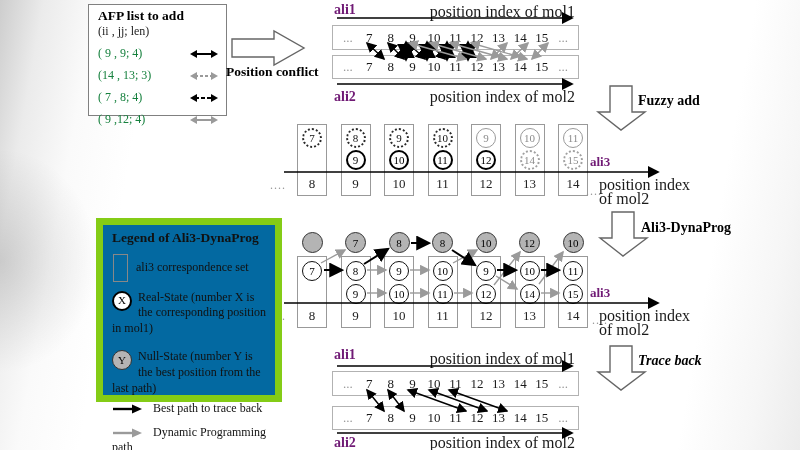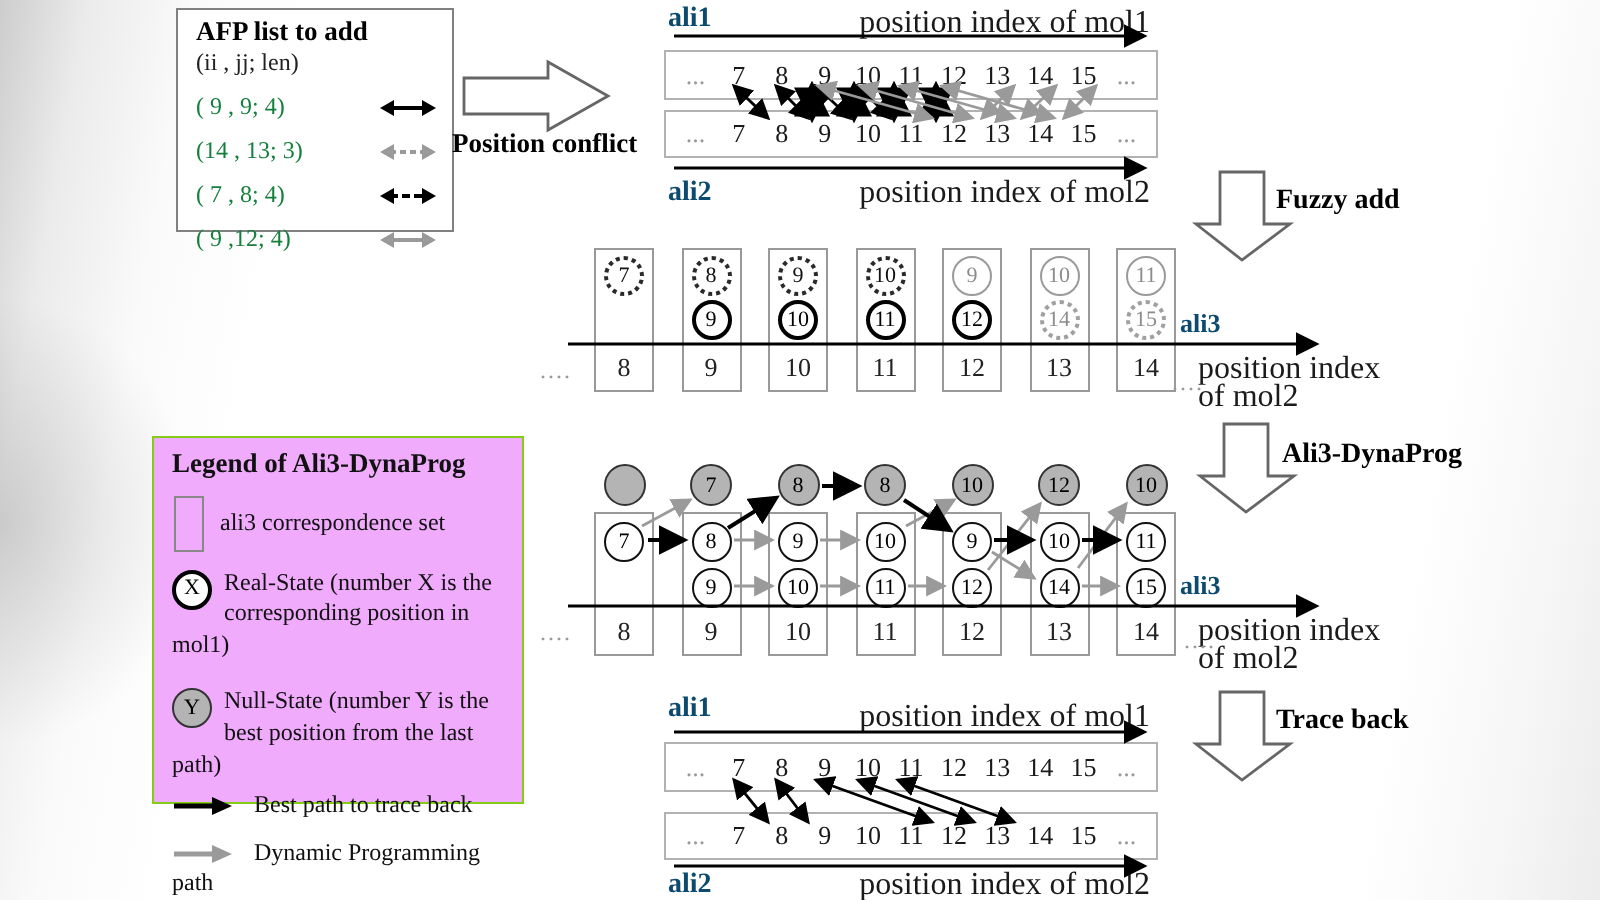--- a/index.html
+++ b/index.html
@@ -6,21 +6,21 @@
   body{
     width:800px;height:450px;overflow:hidden;
     font-family:"Liberation Serif","DejaVu Serif",serif;
     background:
       radial-gradient(ellipse 140px 160px at 0% 58%, rgba(0,0,0,0.14), rgba(0,0,0,0) 70%),
       linear-gradient(100deg,#cdcdcd 0%,#ebebeb 5%,#fafafa 11%,#ffffff 18%,#ffffff 86%,#f6f6f6 94%,#ececec 100%);
   }
   #stage{position:relative;width:800px;height:450px;}
   .abs{position:absolute;}
   
-  .blab{font-weight:bold;font-size:14px;color:#0c4a6e;}
+  .blab{font-weight:bold;font-size:14px;color:#701a75;}
   .alab{font-size:16px;color:#1a1a1a;}
   .graylab{font-size:12px;color:#999;letter-spacing:1px;}
   .steplet{font-size:15px;color:#222;}
   .steplab{font-weight:bold;color:#000;}
   
   .numrow{
     position:absolute;left:332px;width:247px;
     border:1px solid #b2b2b2;background:rgba(255,255,255,0.6);
     display:flex;align-items:center;padding:0 4px;box-sizing:border-box;
   }
@@ -55,22 +55,22 @@
   #afp-box{
     left:88px;top:4px;width:139px;height:112px;
     border:1.5px solid #808080;background:#fff;box-sizing:border-box;
     padding:3px 8px 0 9px;
   }
   #afp-box .t{font-weight:bold;font-size:13.5px;color:#000;}
   #afp-box .s{font-size:12px;color:#222;margin-top:0px;}
   .afp-row{display:flex;align-items:center;justify-content:space-between;margin-top:7px;font-size:12px;color:#15803d;}
   
   #legend{
-    left:76px;top:218px;width:186px;height:184px;
-    border:1px solid #84cc16;background:#f0abfc;box-sizing:border-box;
+    left:96px;top:218px;width:186px;height:184px;
+    border:7px solid #84cc16;background:#0369a1;box-sizing:border-box;
     padding:5px 8px 0 9px;font-size:12px;color:#111;
   }
   #legend .t{font-weight:bold;font-size:13.5px;margin-bottom:7px;}
   .lg-item{clear:both;line-height:1.3;}
   .lg-rect{float:left;width:13px;height:26px;border:1px solid #888;margin:1px 8px 2px 1px;}
   .lg-circ{float:left;width:20px;height:20px;border-radius:50%;box-sizing:border-box;
     display:flex;align-items:center;justify-content:center;font-size:11px;margin:1px 6px 2px 0;}
   .lg-x{border:2.2px solid #000;background:#fff;color:#000;}
   .lg-y{border:1.6px solid #333;background:#b4b4b4;color:#000;}
   .lg-arrow{display:inline-block;vertical-align:middle;margin-right:8px;}
@@ -121,21 +121,21 @@
   <div class="abs steplet" style="left:249px;top:38px;">a</div>
   <div class="abs steplab" style="left:226px;top:64px;font-size:13.5px;">Position conflict</div>
 
   <div class="abs steplet" style="left:615px;top:88px;">b</div>
   <div class="abs steplab" style="left:638px;top:93px;font-size:14px;">Fuzzy add</div>
 
   <div class="abs steplet" style="left:618px;top:214px;">c</div>
   <div class="abs steplab" style="left:641px;top:220px;font-size:14px;">Ali3-DynaProg</div>
 
   <div class="abs steplet" style="left:613px;top:348px;">d</div>
-  <div class="abs steplab" style="left:638px;top:353px;font-size:14px;">Trace back</div>
+  <div class="abs steplab" style="left:638px;top:353px;font-size:14px;font-style:italic;">Trace back</div>
 
   <div class="abs blab" style="left:334px;top:2px;">ali1</div>
   <div class="abs alab" style="left:420px;top:3px;width:155px;text-align:right;">position index of mol1</div>
   <div class="numrow" style="top:25px;height:25px;">
       <span>...</span>
       <span>7</span>
       <span>8</span>
       <span>9</span>
       <span>10</span>
       <span>11</span>

